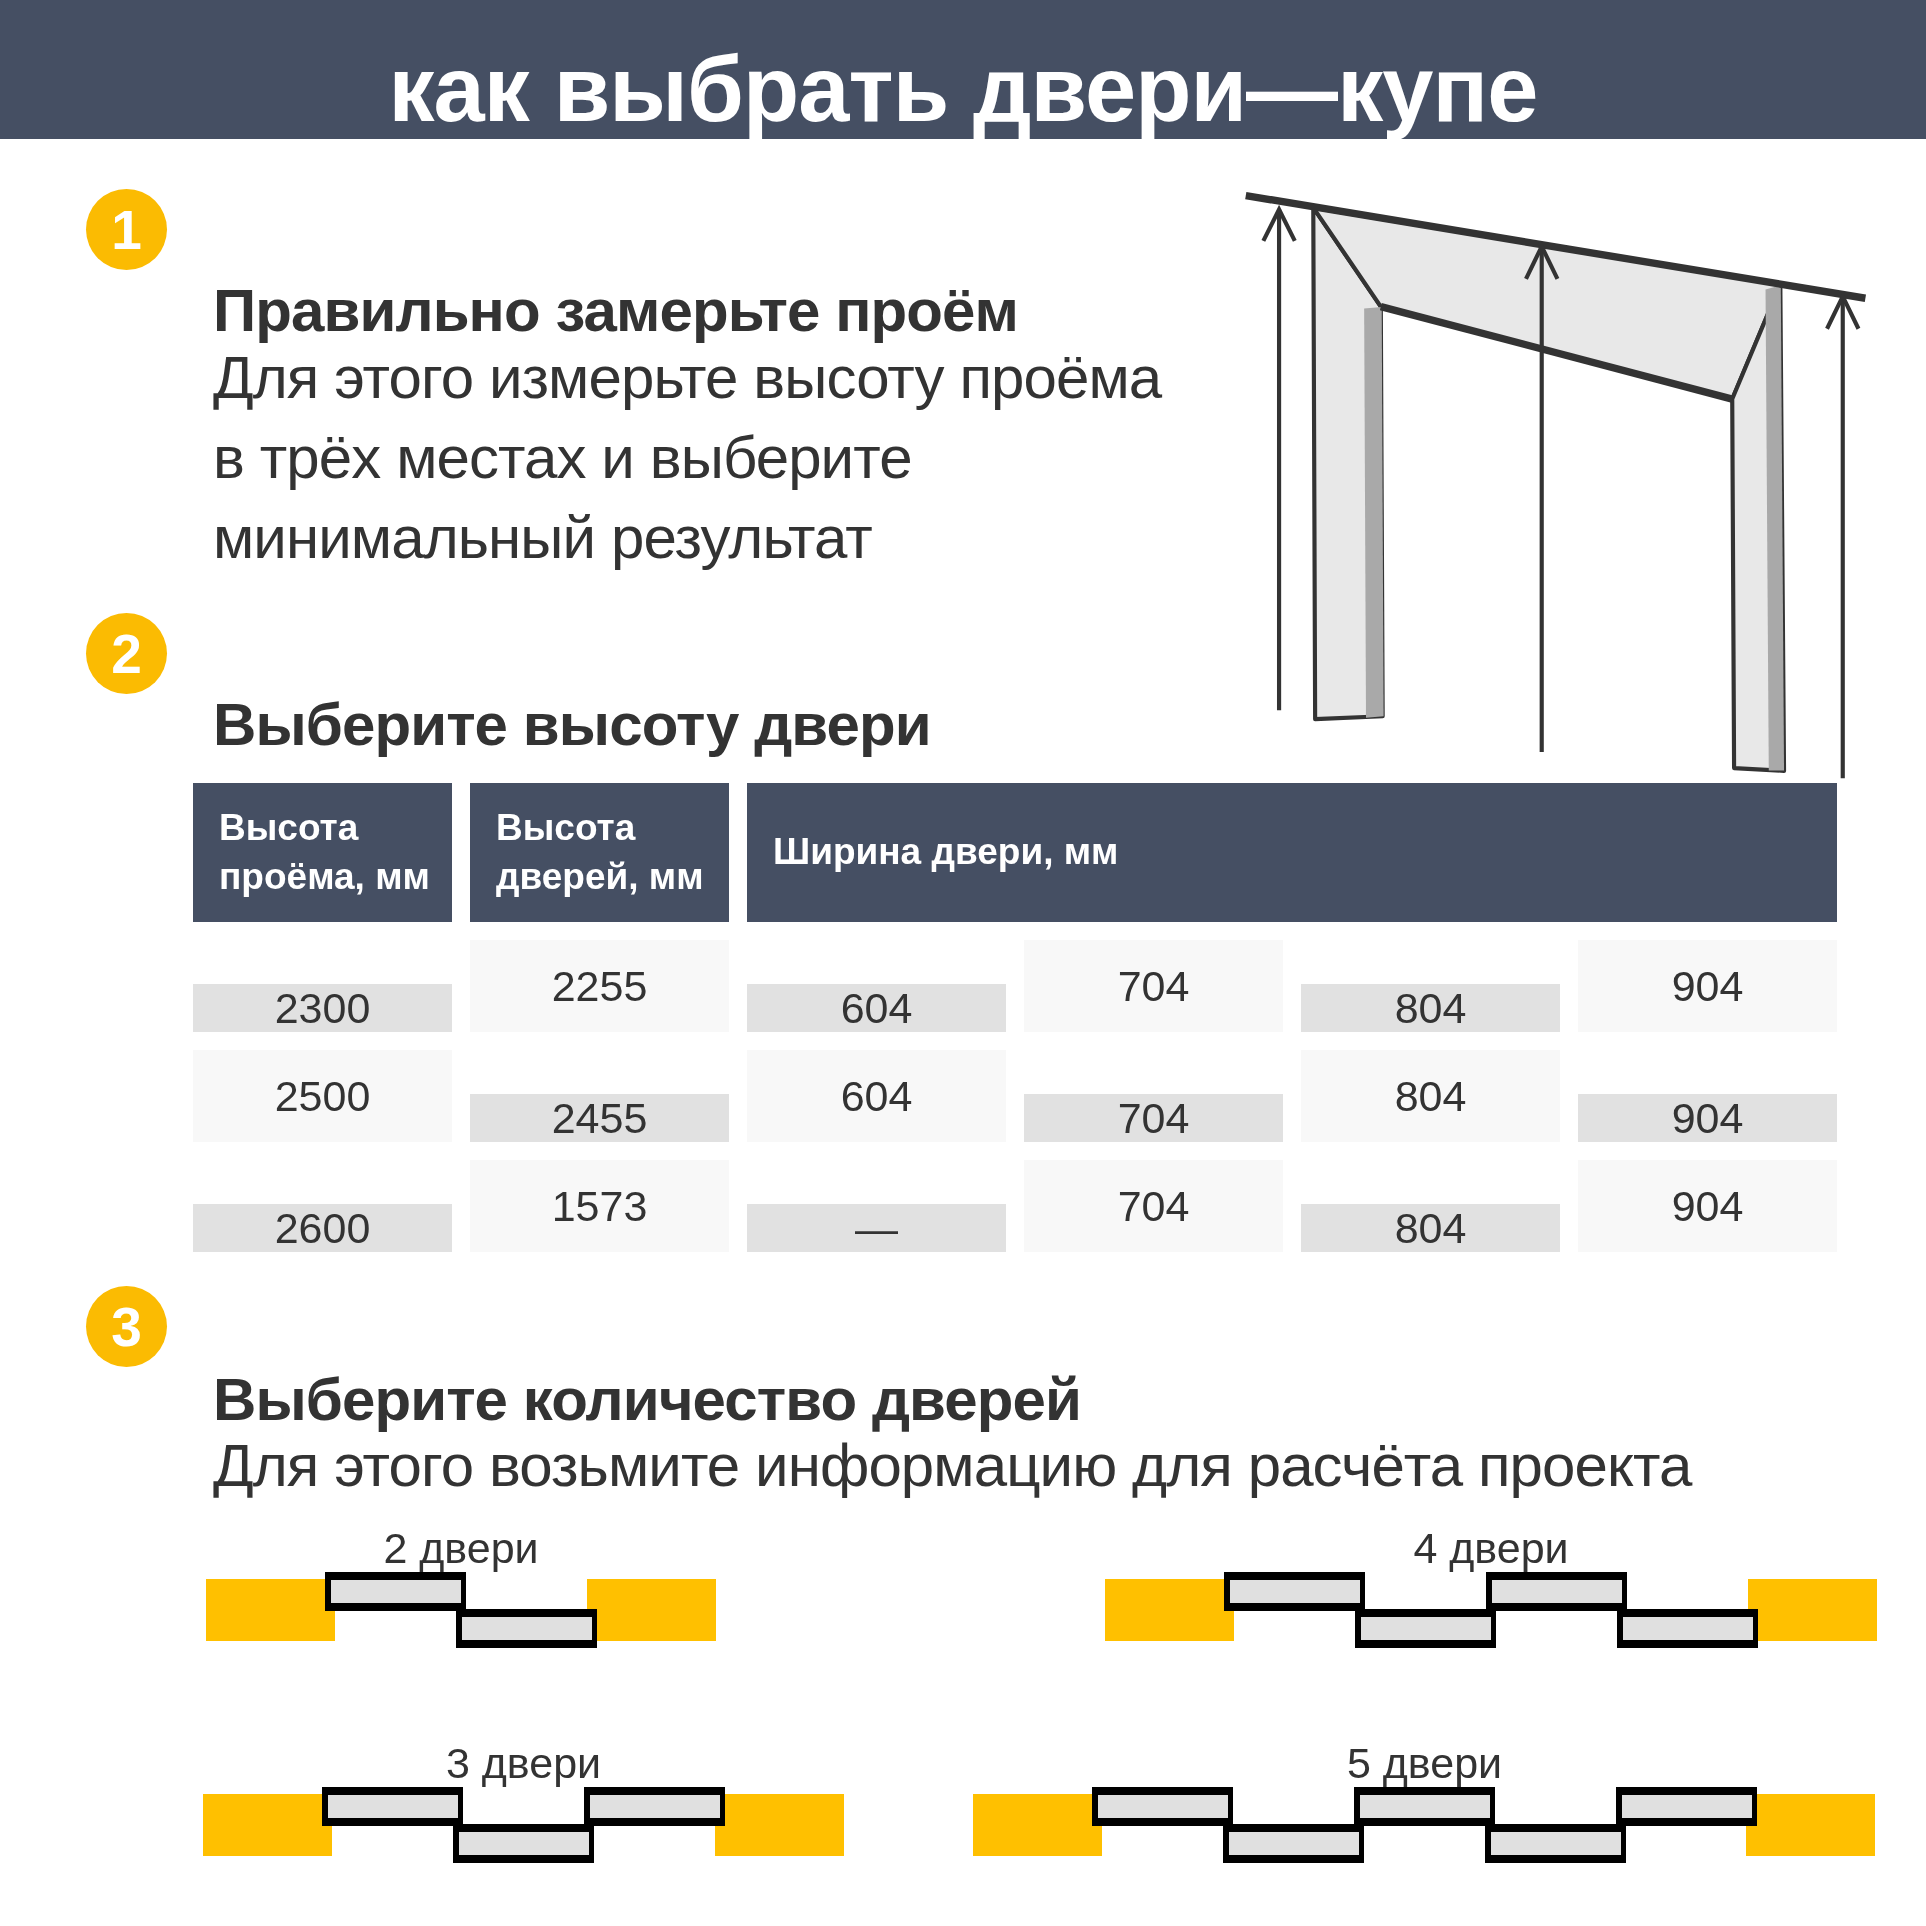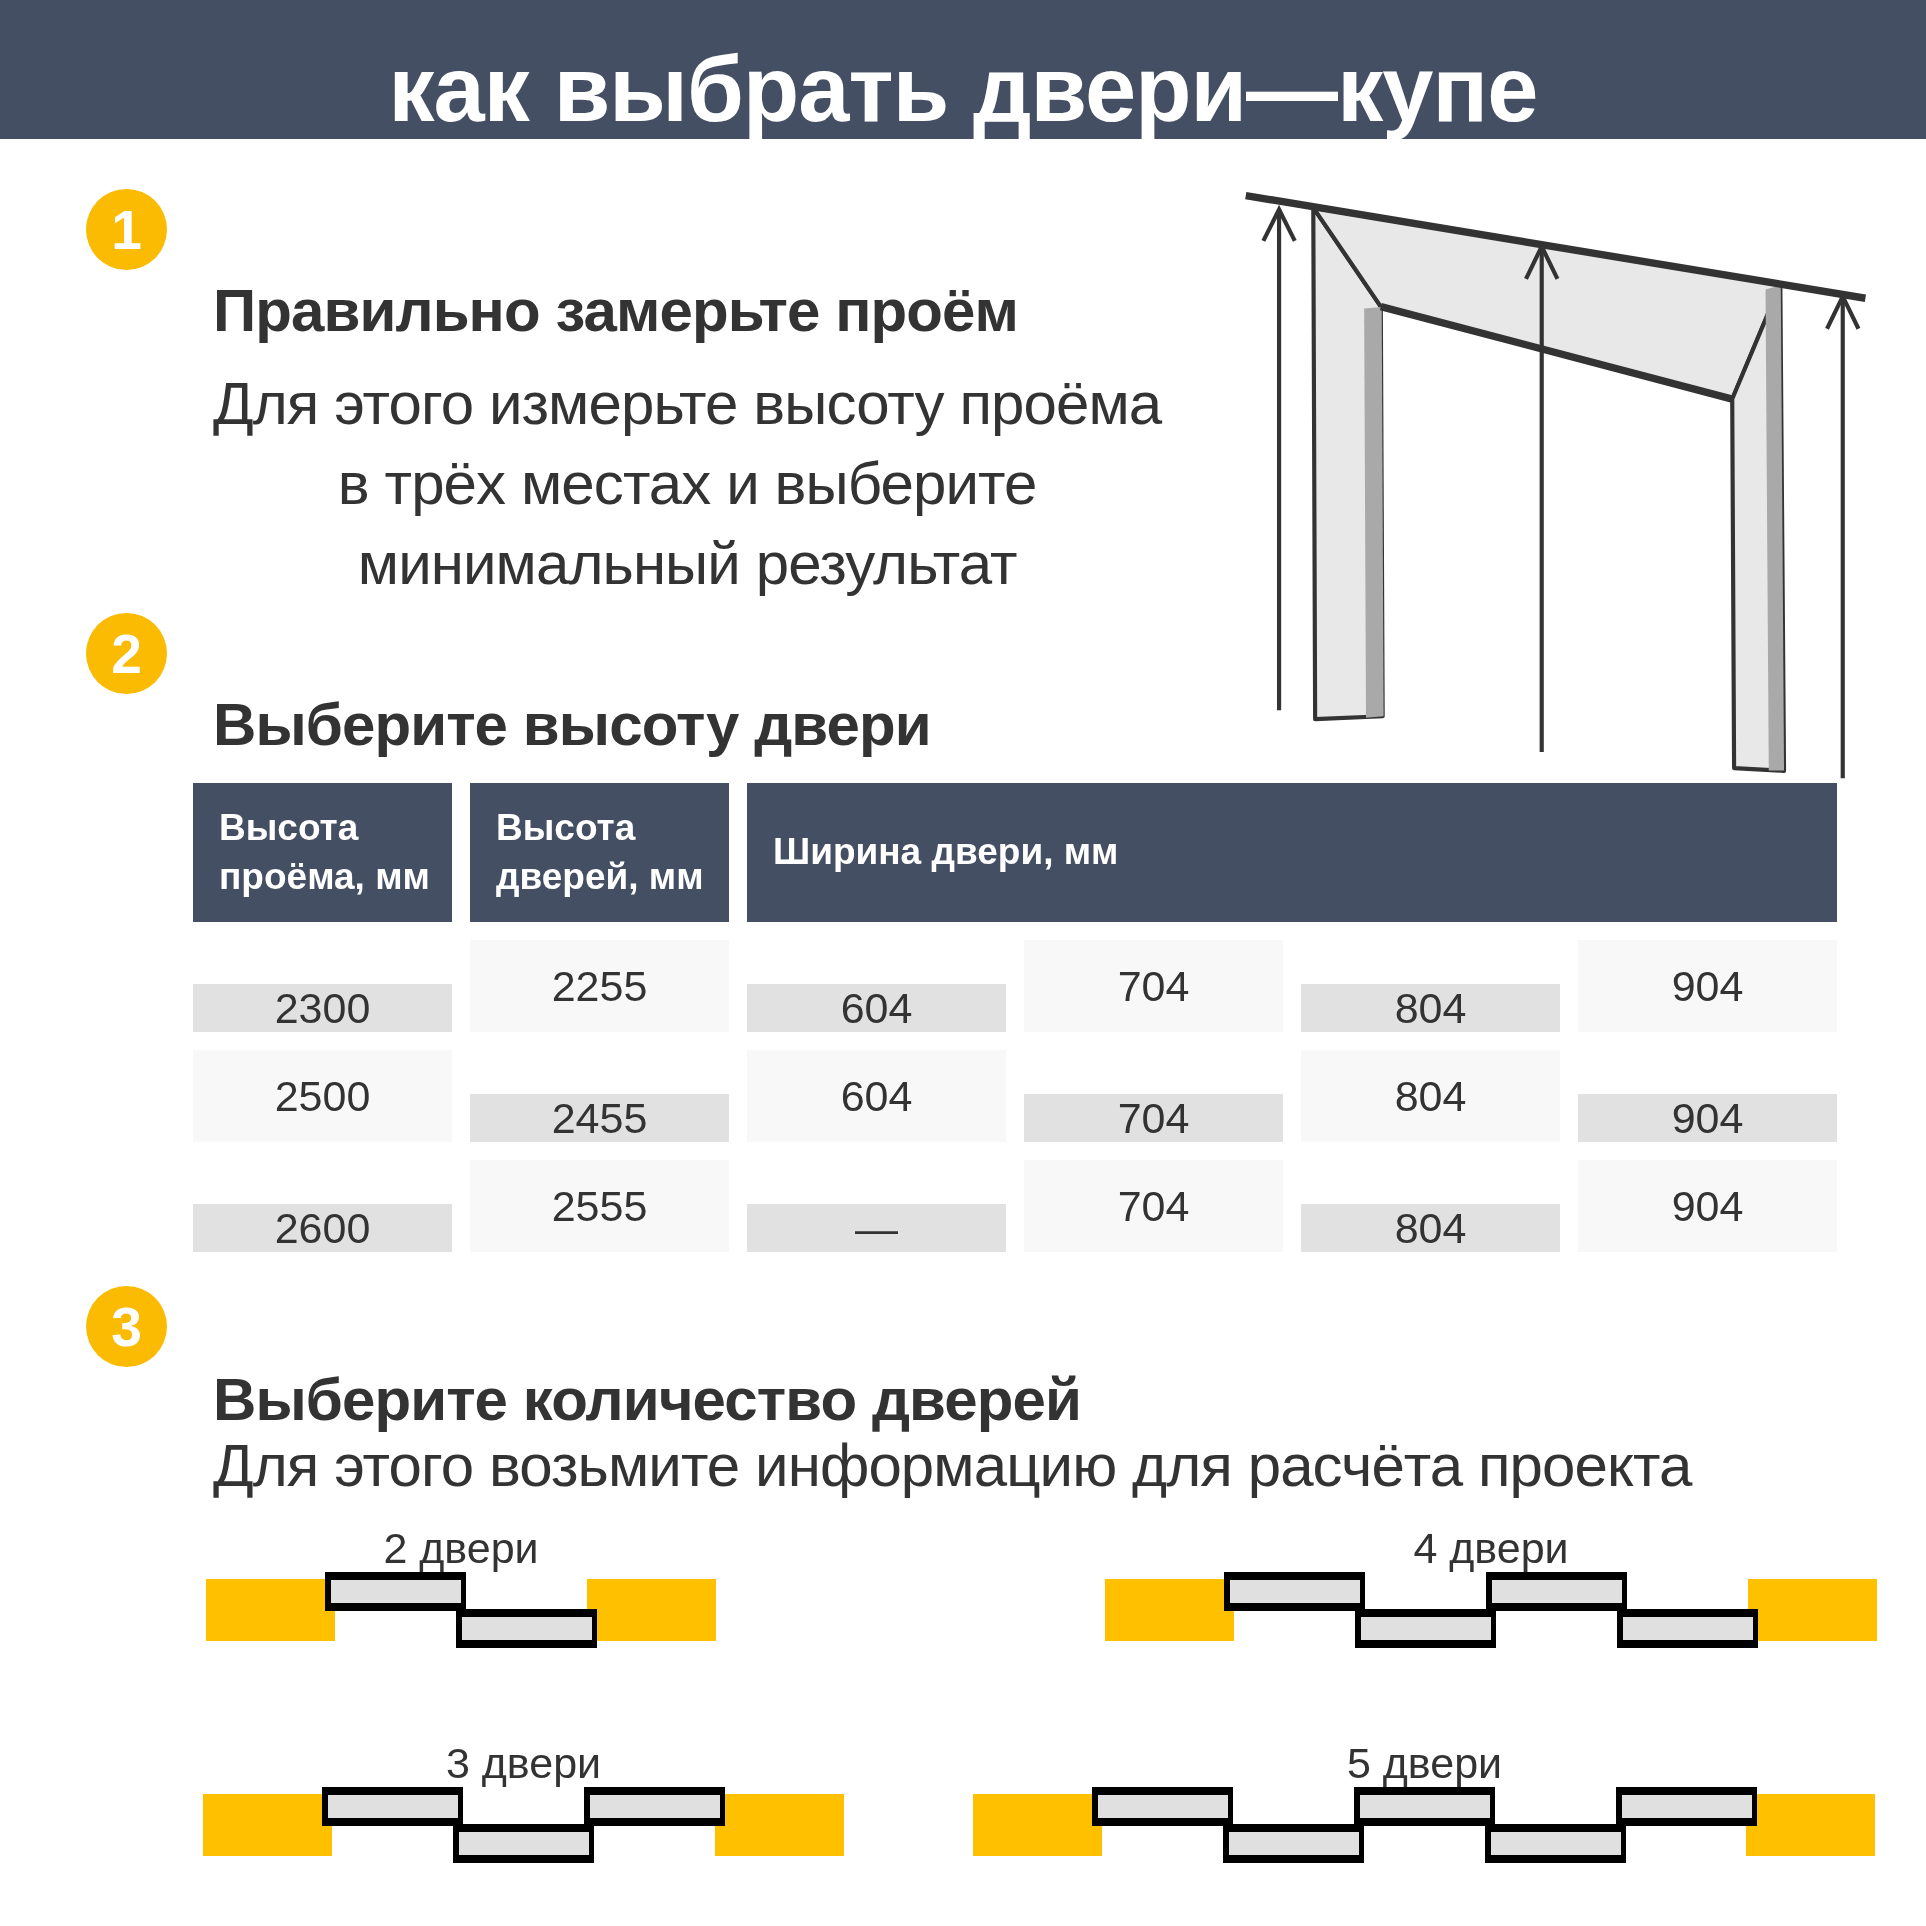--- a/index.html
+++ b/index.html
@@ -30,21 +30,21 @@
     position:absolute;left:213px;font-size:60px;font-weight:700;color:#333;
     letter-spacing:-0.9px;white-space:nowrap;
   }
   #heading-1{top:276px;text-align:center;}
   #heading-2{top:690px;}
   #heading-3{top:1365px;}
   .step-body{
     position:absolute;left:213px;font-size:60px;color:#333;line-height:80px;
     letter-spacing:-0.9px;white-space:nowrap;
   }
-  #body-1{top:364px;text-align:center;}
+  #body-1{top:338px;}
   #body-3{top:1426px;}
   
   .opening-illustration{position:absolute;left:1243px;top:153px;width:652px;height:629px;}
   
   .door-table{
     position:absolute;left:193px;top:783px;width:1581px;
     display:grid;grid-template-columns:repeat(6,259px);
     grid-template-rows:139px 92px 92px 92px;gap:18px;
   }
   .door-table .hcell{
@@ -138,21 +138,21 @@
       <div class="cell">704</div>
       <div class="cell shaded">804</div>
       <div class="cell">904</div>
       <div class="cell">2500</div>
       <div class="cell shaded">2455</div>
       <div class="cell">604</div>
       <div class="cell shaded">704</div>
       <div class="cell">804</div>
       <div class="cell shaded">904</div>
       <div class="cell shaded">2600</div>
-      <div class="cell">2555</div>
+      <div class="cell">1573</div>
       <div class="cell shaded">—</div>
       <div class="cell">704</div>
       <div class="cell shaded">804</div>
       <div class="cell">904</div>
     </div>
 
   <div class="step-circle" id="circle-3">
     <span>3</span>
   </div>
   <div class="step-heading" id="heading-3">Выберите количество дверей</div>

